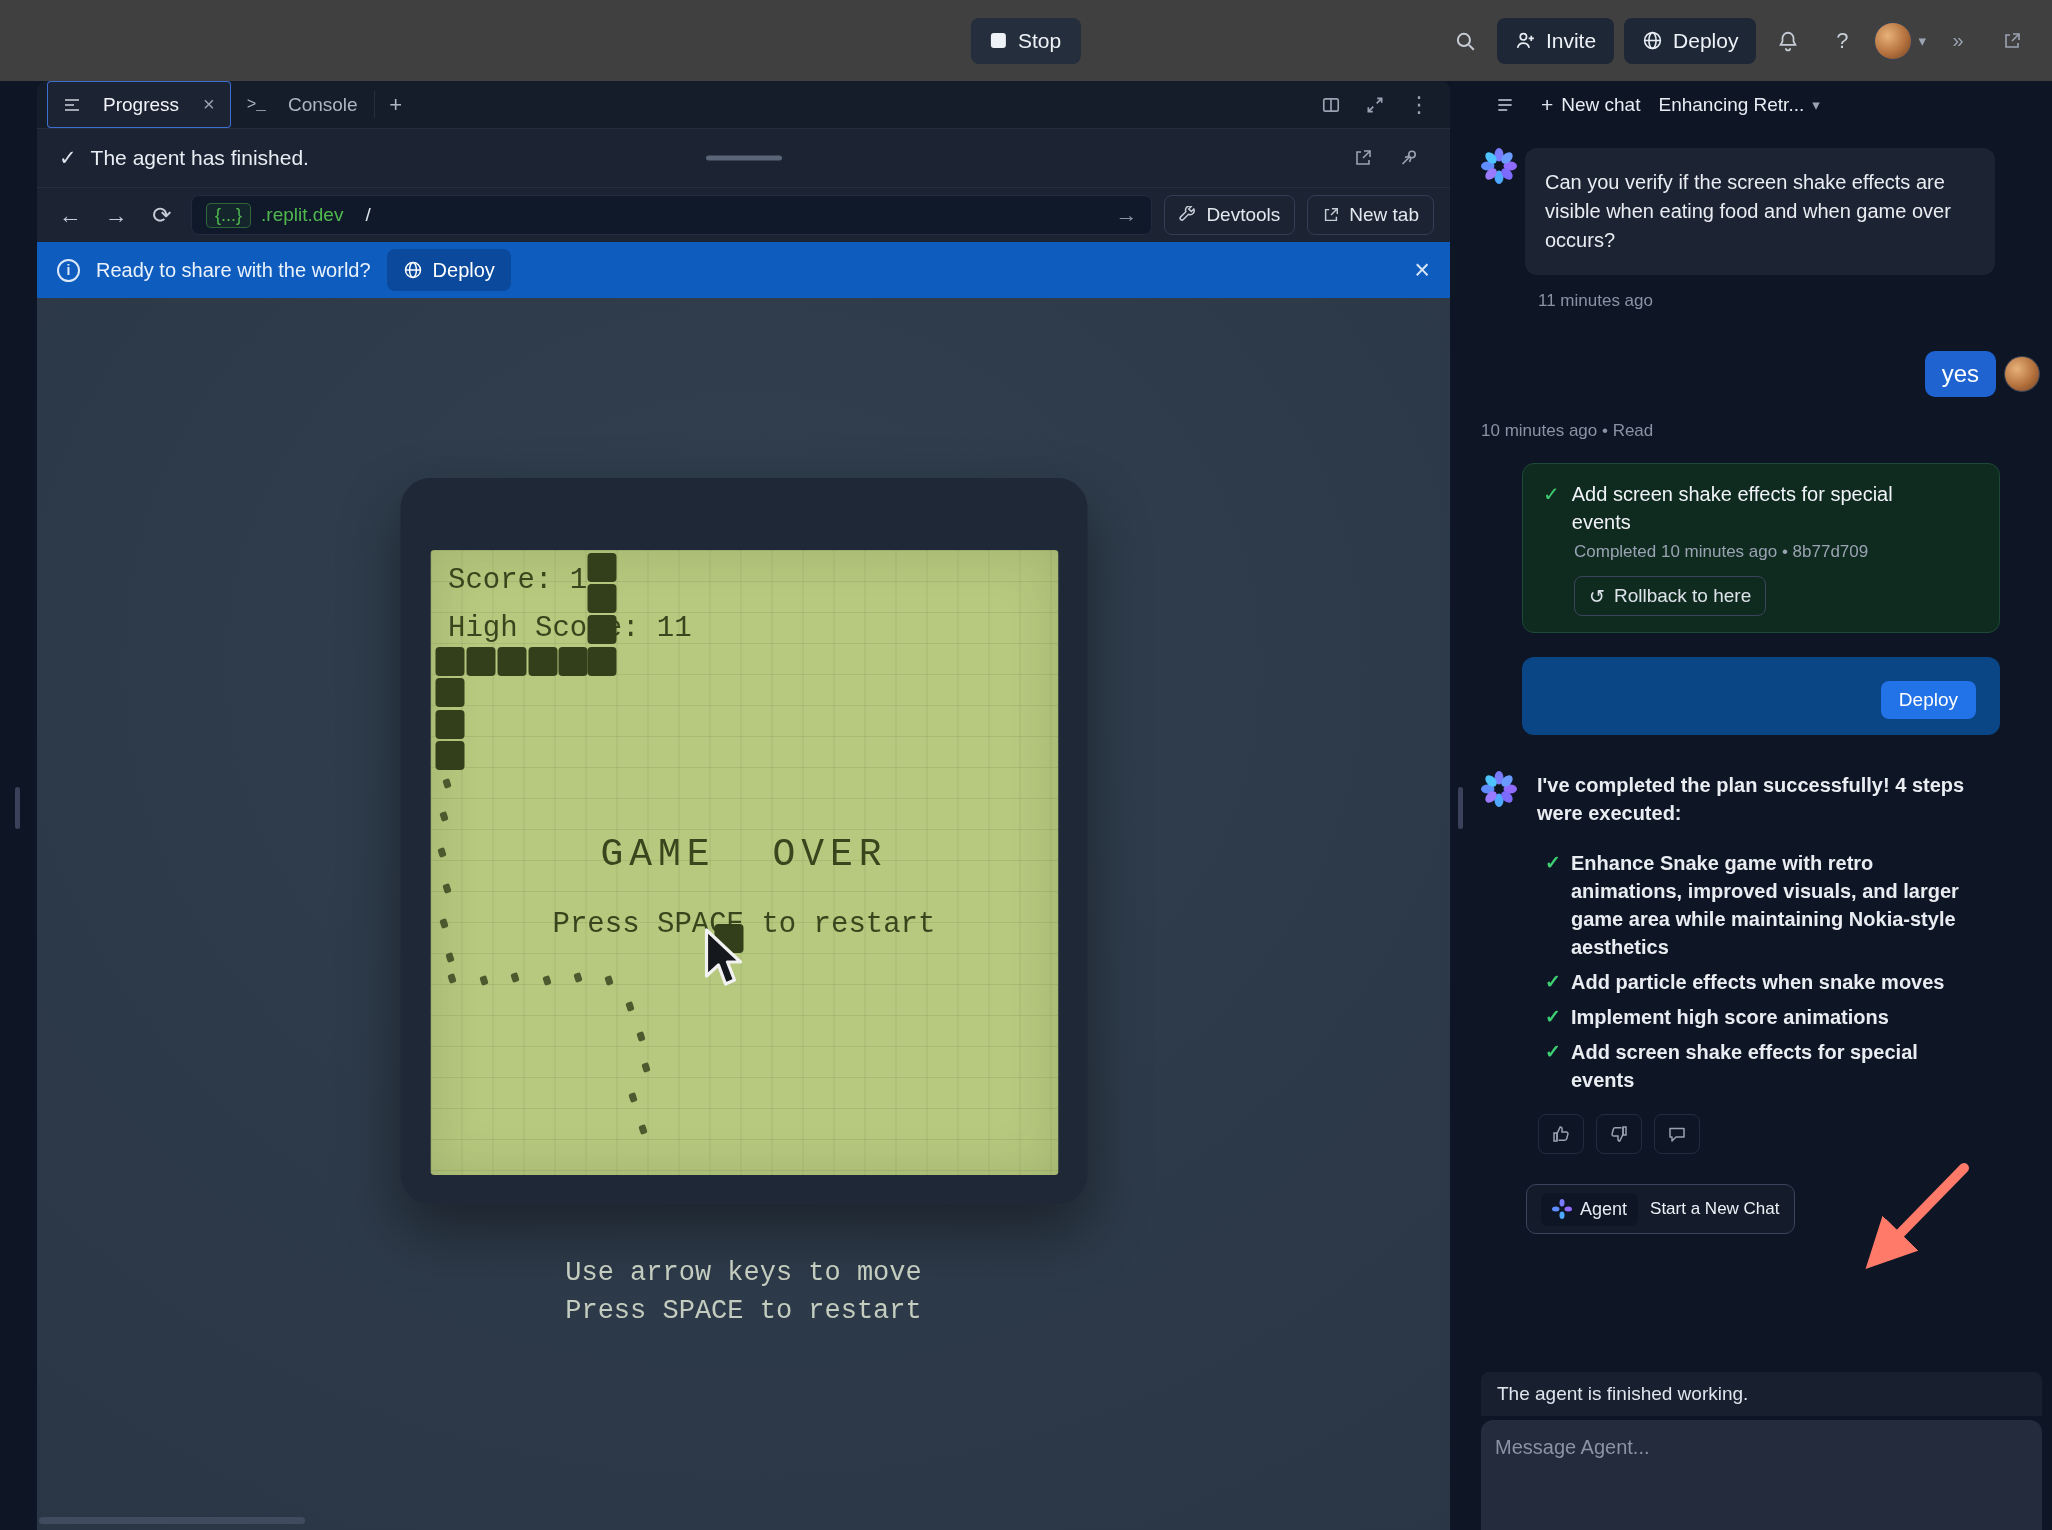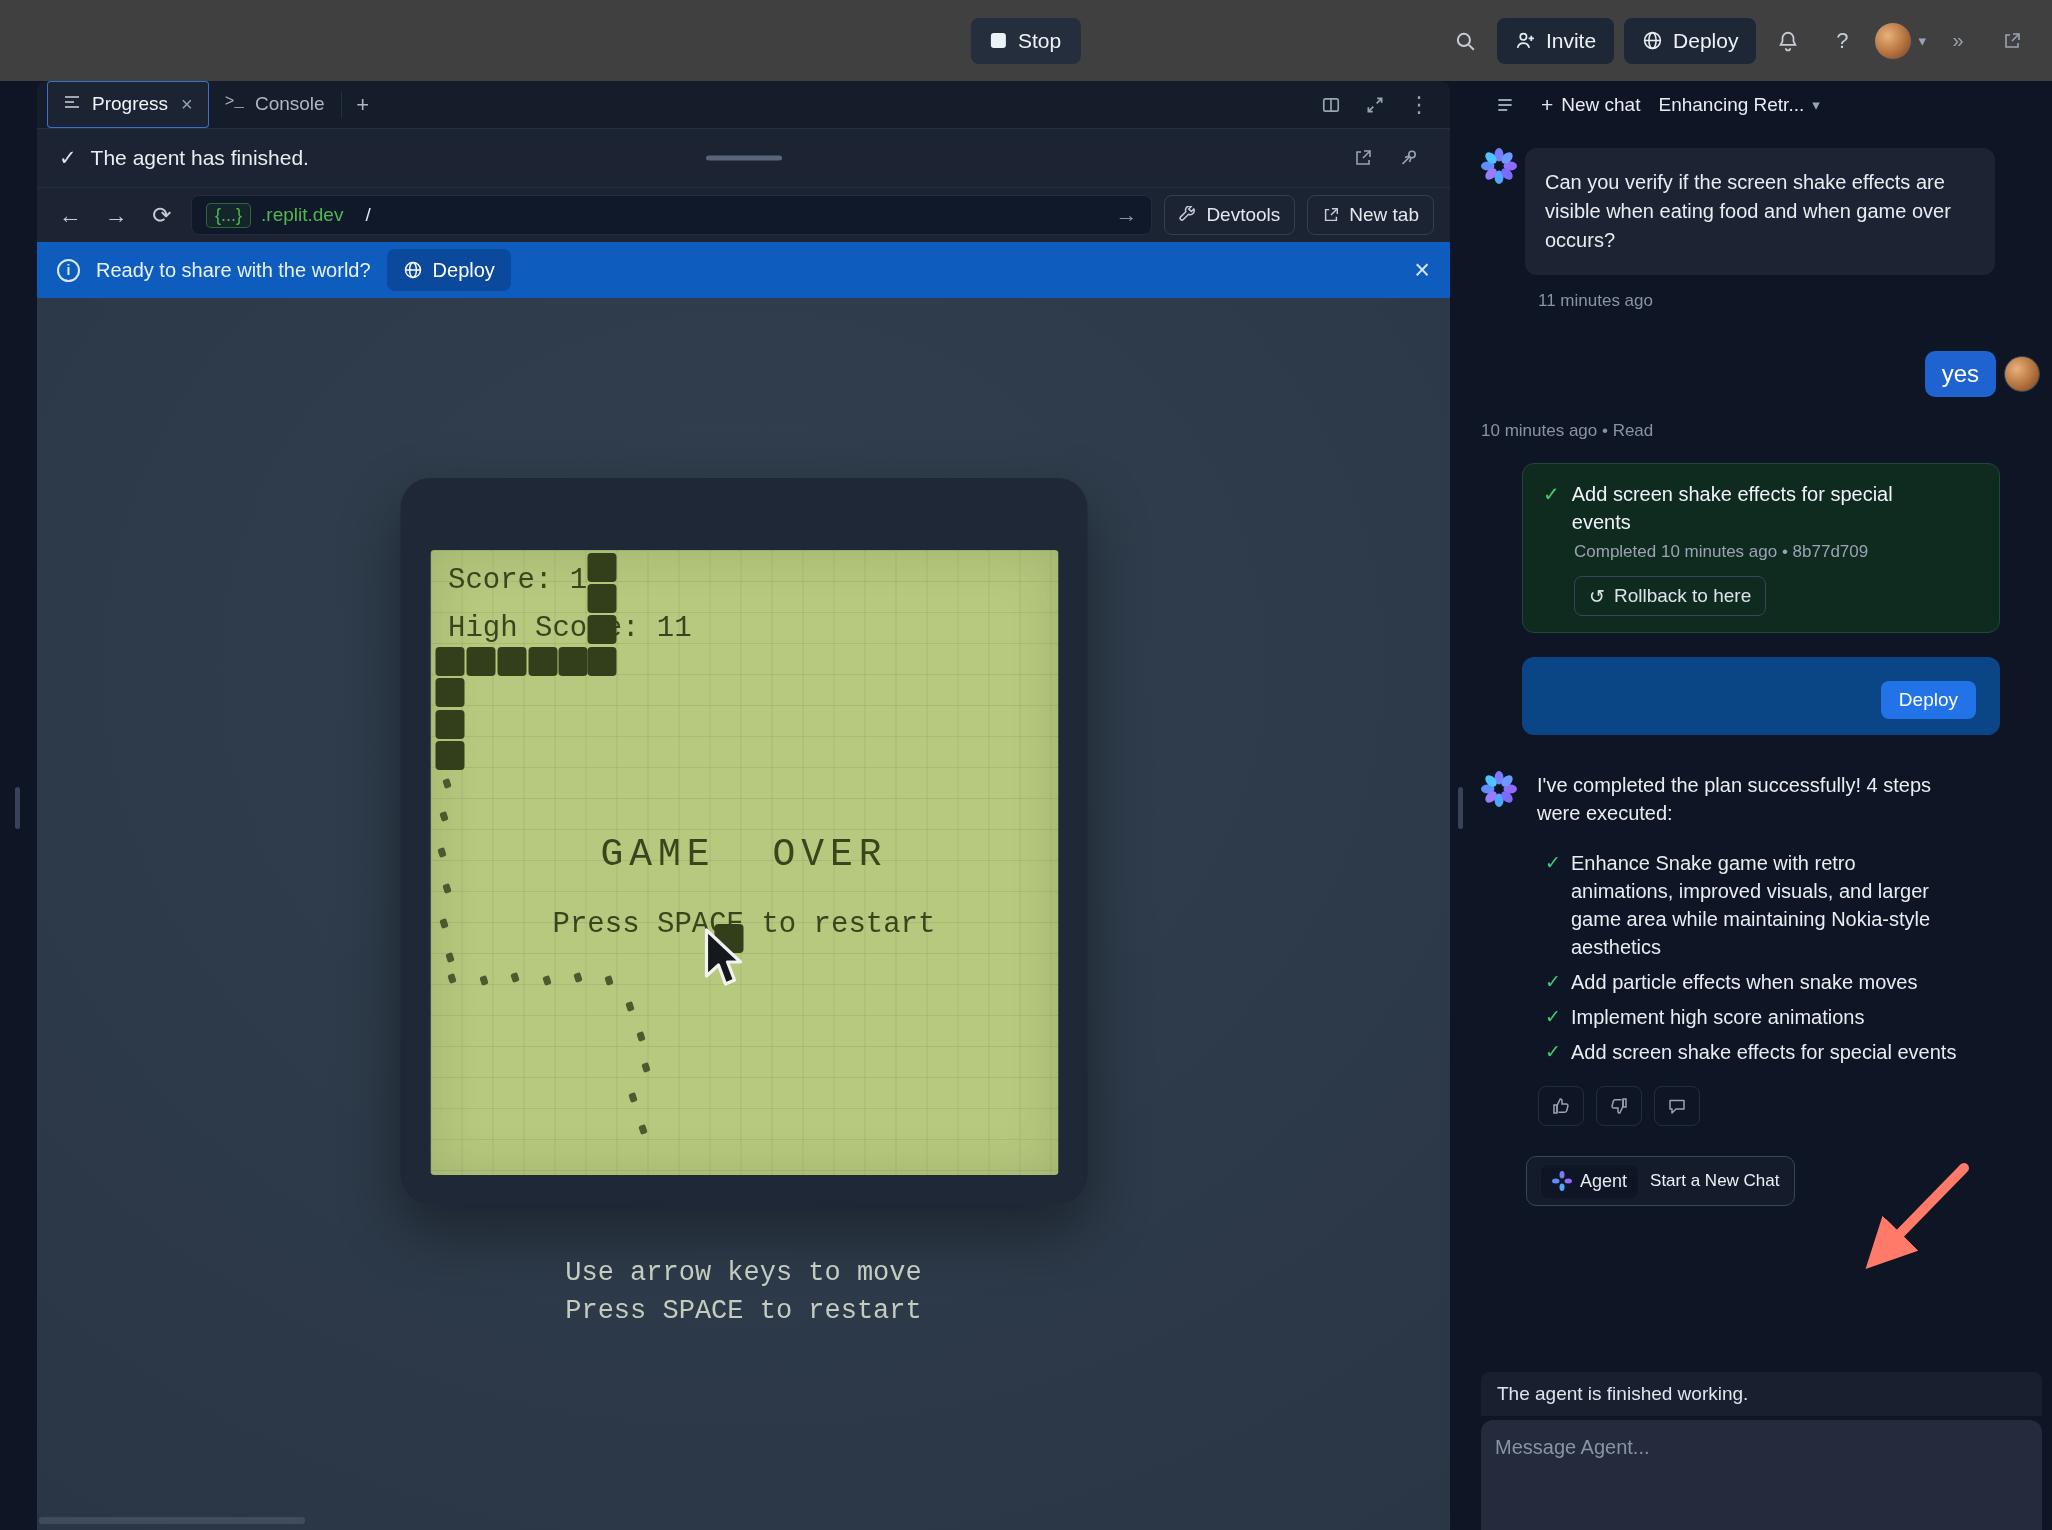--- a/index.html
+++ b/index.html
@@ -22,21 +22,21 @@
 
   
   .workspace { display:flex; height:1449px; }
   .left-rail { width:37px; position:relative; }
   .rail-handle { position:absolute; left:15px; top:706px; width:5px; height:42px; background:#39425a; border-radius:3px; }
 
   .main-panel { width:1413px; display:flex; flex-direction:column; background:#1c2333; border-radius:10px 10px 0 0; overflow:hidden; }
 
   
   .tabbar { height:47px; background:#151d2b; display:flex; align-items:stretch; padding-left:10px; }
-  .tab { display:flex; align-items:flex-start; gap:11px; padding:12px 16px; font-size:19px; background:transparent; border:none; color:#aeb6c2; }
+  .tab { display:flex; align-items:center; gap:22px; padding:12px 16px; font-size:19px; background:transparent; border:none; color:#aeb6c2; }
   .tab.active { background:#1c2333; color:#f2f5f9; box-shadow:inset 0 0 0 1px #3d6fd0; border-radius:4px; }
   .tab-close { color:#9aa3b2; font-size:20px; margin-left:2px; }
   .console-glyph { font-family:"Liberation Mono", monospace; font-size:16px; }
   .tab-divider { width:1px; background:#262f40; margin:10px 0; }
   .tab-plus { width:42px; display:flex; align-items:center; justify-content:center; background:none; border:none; color:#aeb6c2; font-size:22px; }
   .tabbar-right { margin-left:auto; display:flex; align-items:center; gap:6px; padding-right:12px; }
   .tool-btn { width:38px; height:38px; display:flex; align-items:center; justify-content:center; background:none; border:none; border-radius:8px; color:#9aa3b2; font-size:22px; }
 
   
   .agent-bar { position:relative; height:60px; background:#1c2333; border-top:1px solid #262f40; border-bottom:1px solid #262f40; display:flex; align-items:center; gap:14px; padding:0 22px; }
@@ -103,21 +103,21 @@
   .cp-check { color:#3ecf72; font-size:20px; line-height:28px; }
   .cp-title { width:360px; font-size:20px; line-height:28px; color:#f0f3f8; }
   .cp-meta { margin:6px 0 0 31px; font-size:17px; color:#9aa3b2; }
   .rollback-btn { margin:14px 0 0 31px; display:flex; align-items:center; gap:9px; height:40px; padding:0 14px; background:transparent; border:1px solid #3a445c; border-radius:8px; color:#dde3ea; font-size:19px; }
 
   .deploy-card { margin:24px 0 0 41px; width:478px; background:#0a4585; border-radius:12px; padding:18px 20px 16px; }
   .dc-row { display:flex; gap:12px; align-items:flex-start; }
   .dc-text { width:340px; font-size:20px; line-height:28px; color:#f2f7fd; }
   .dc-btn { display:block; margin:6px 4px 0 auto; height:38px; padding:0 18px; background:#2273e8; border:none; border-radius:8px; color:#fff; font-size:19px; }
 
-  .summary-row { display:flex; align-items:flex-start; gap:20px; margin-top:36px; }
+  .summary-row { display:flex; align-items:flex-start; gap:20px; margin-top:36px;font-weight:bold; }
   .summary-content { width:474px; }
   .summary-intro { width:440px; font-size:20px; line-height:28px; color:#e9edf2; }
   .steps { margin-top:22px; display:flex; flex-direction:column; gap:7px; }
   .step-row { display:flex; align-items:flex-start; margin-left:8px; }
   .step-check { width:26px; color:#3ecf72; font-size:19px; line-height:28px; }
   .step-text { width:390px; font-size:20px; line-height:28px; color:#e9edf2; }
 
   .reactions { display:flex; gap:12px; margin:20px 0 0 57px; }
   .react-btn { width:46px; height:40px; display:flex; align-items:center; justify-content:center; background:transparent; border:1px solid #232c3f; border-radius:8px; }
 

